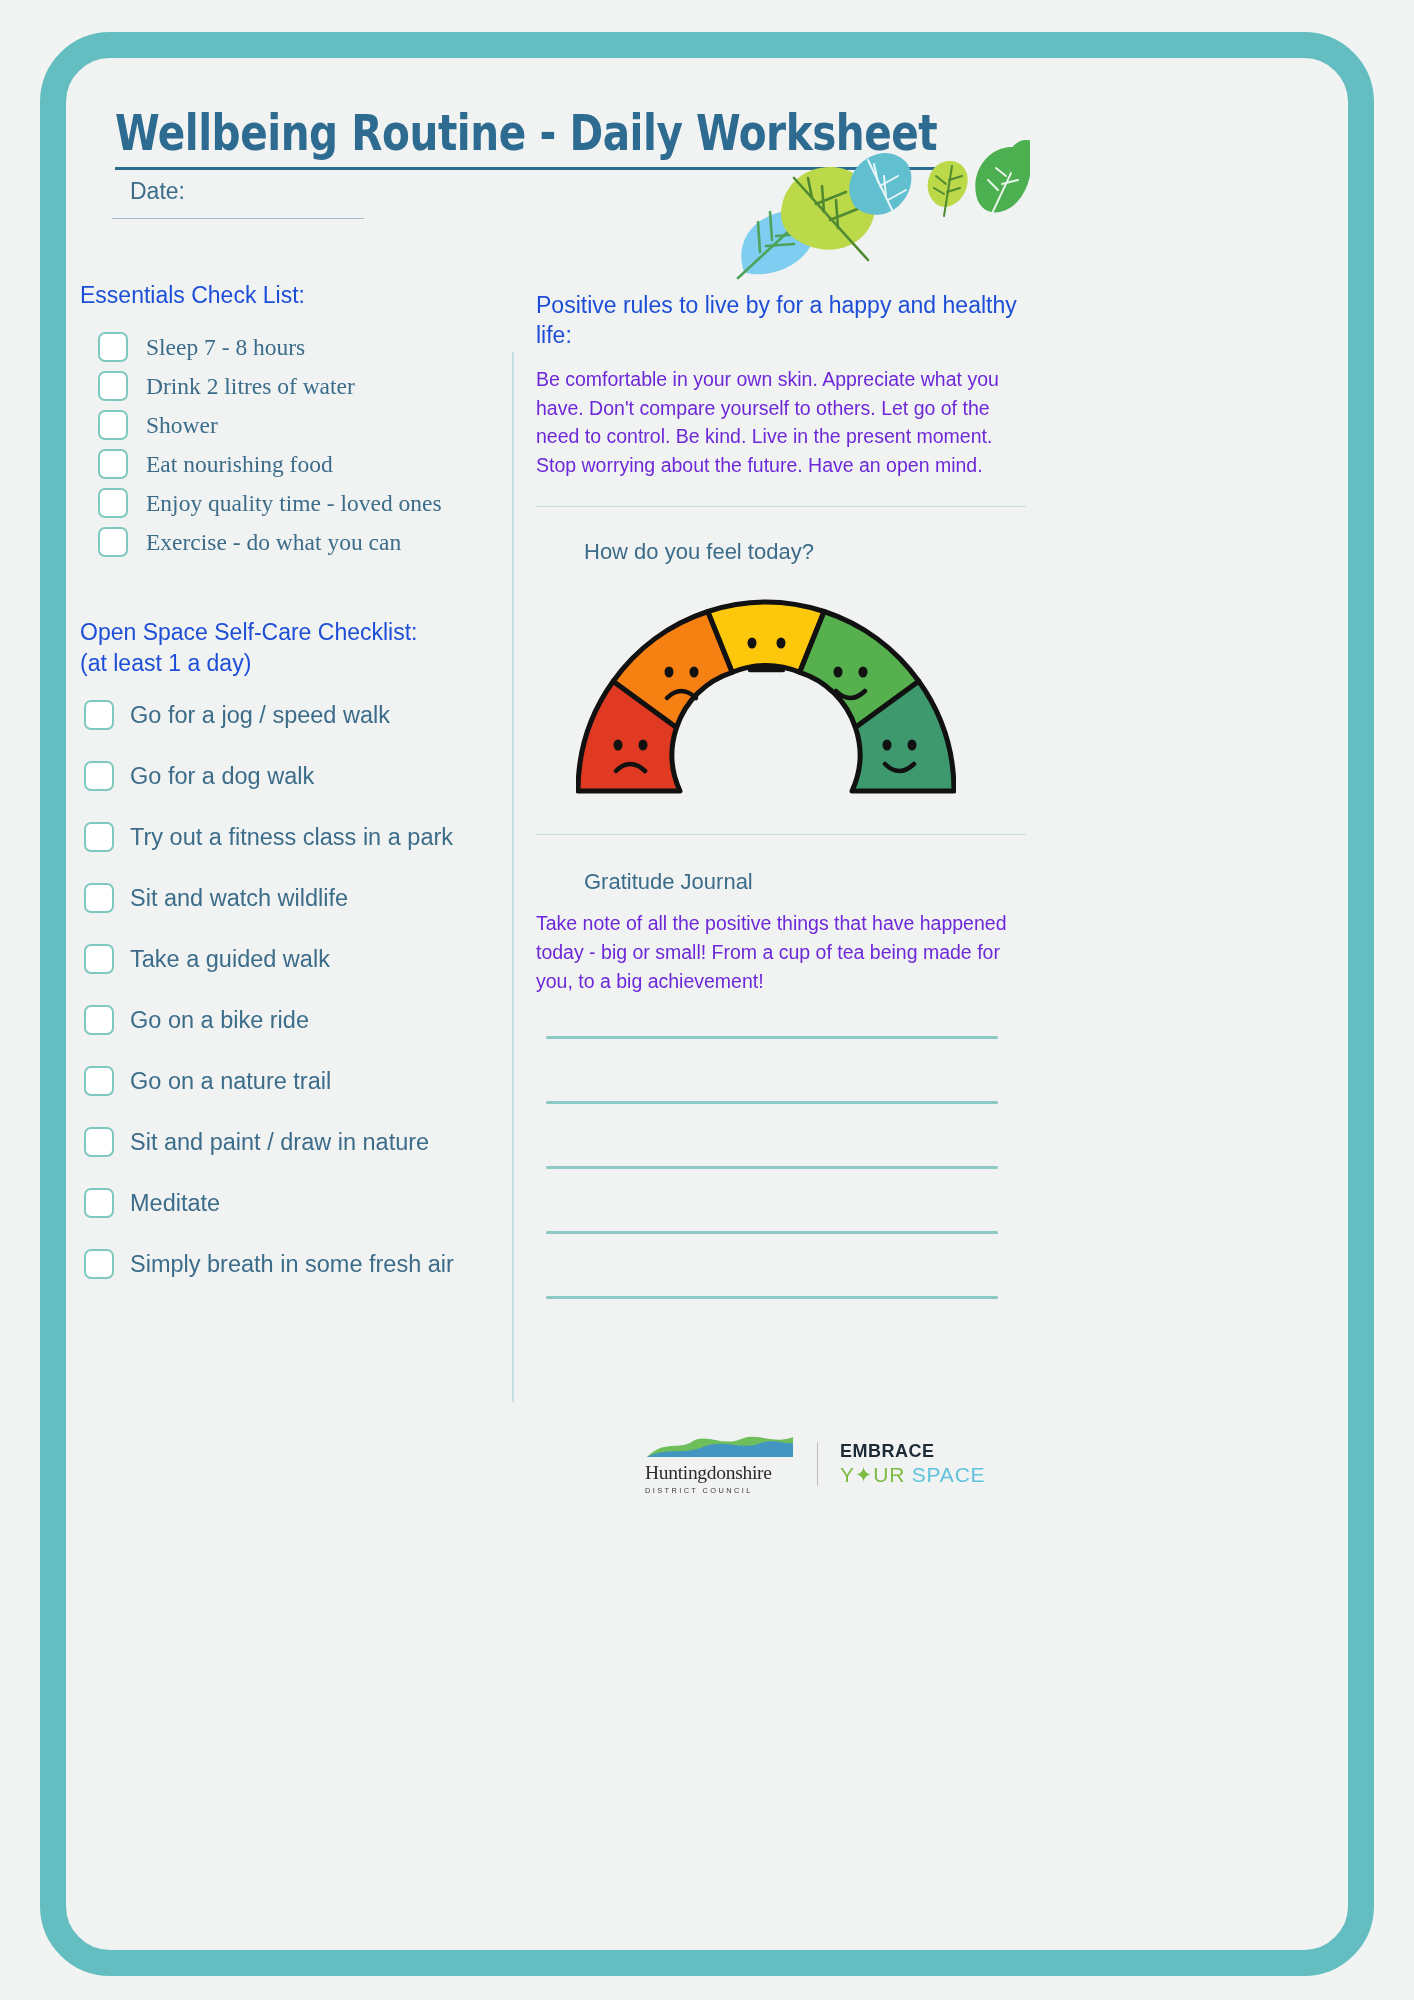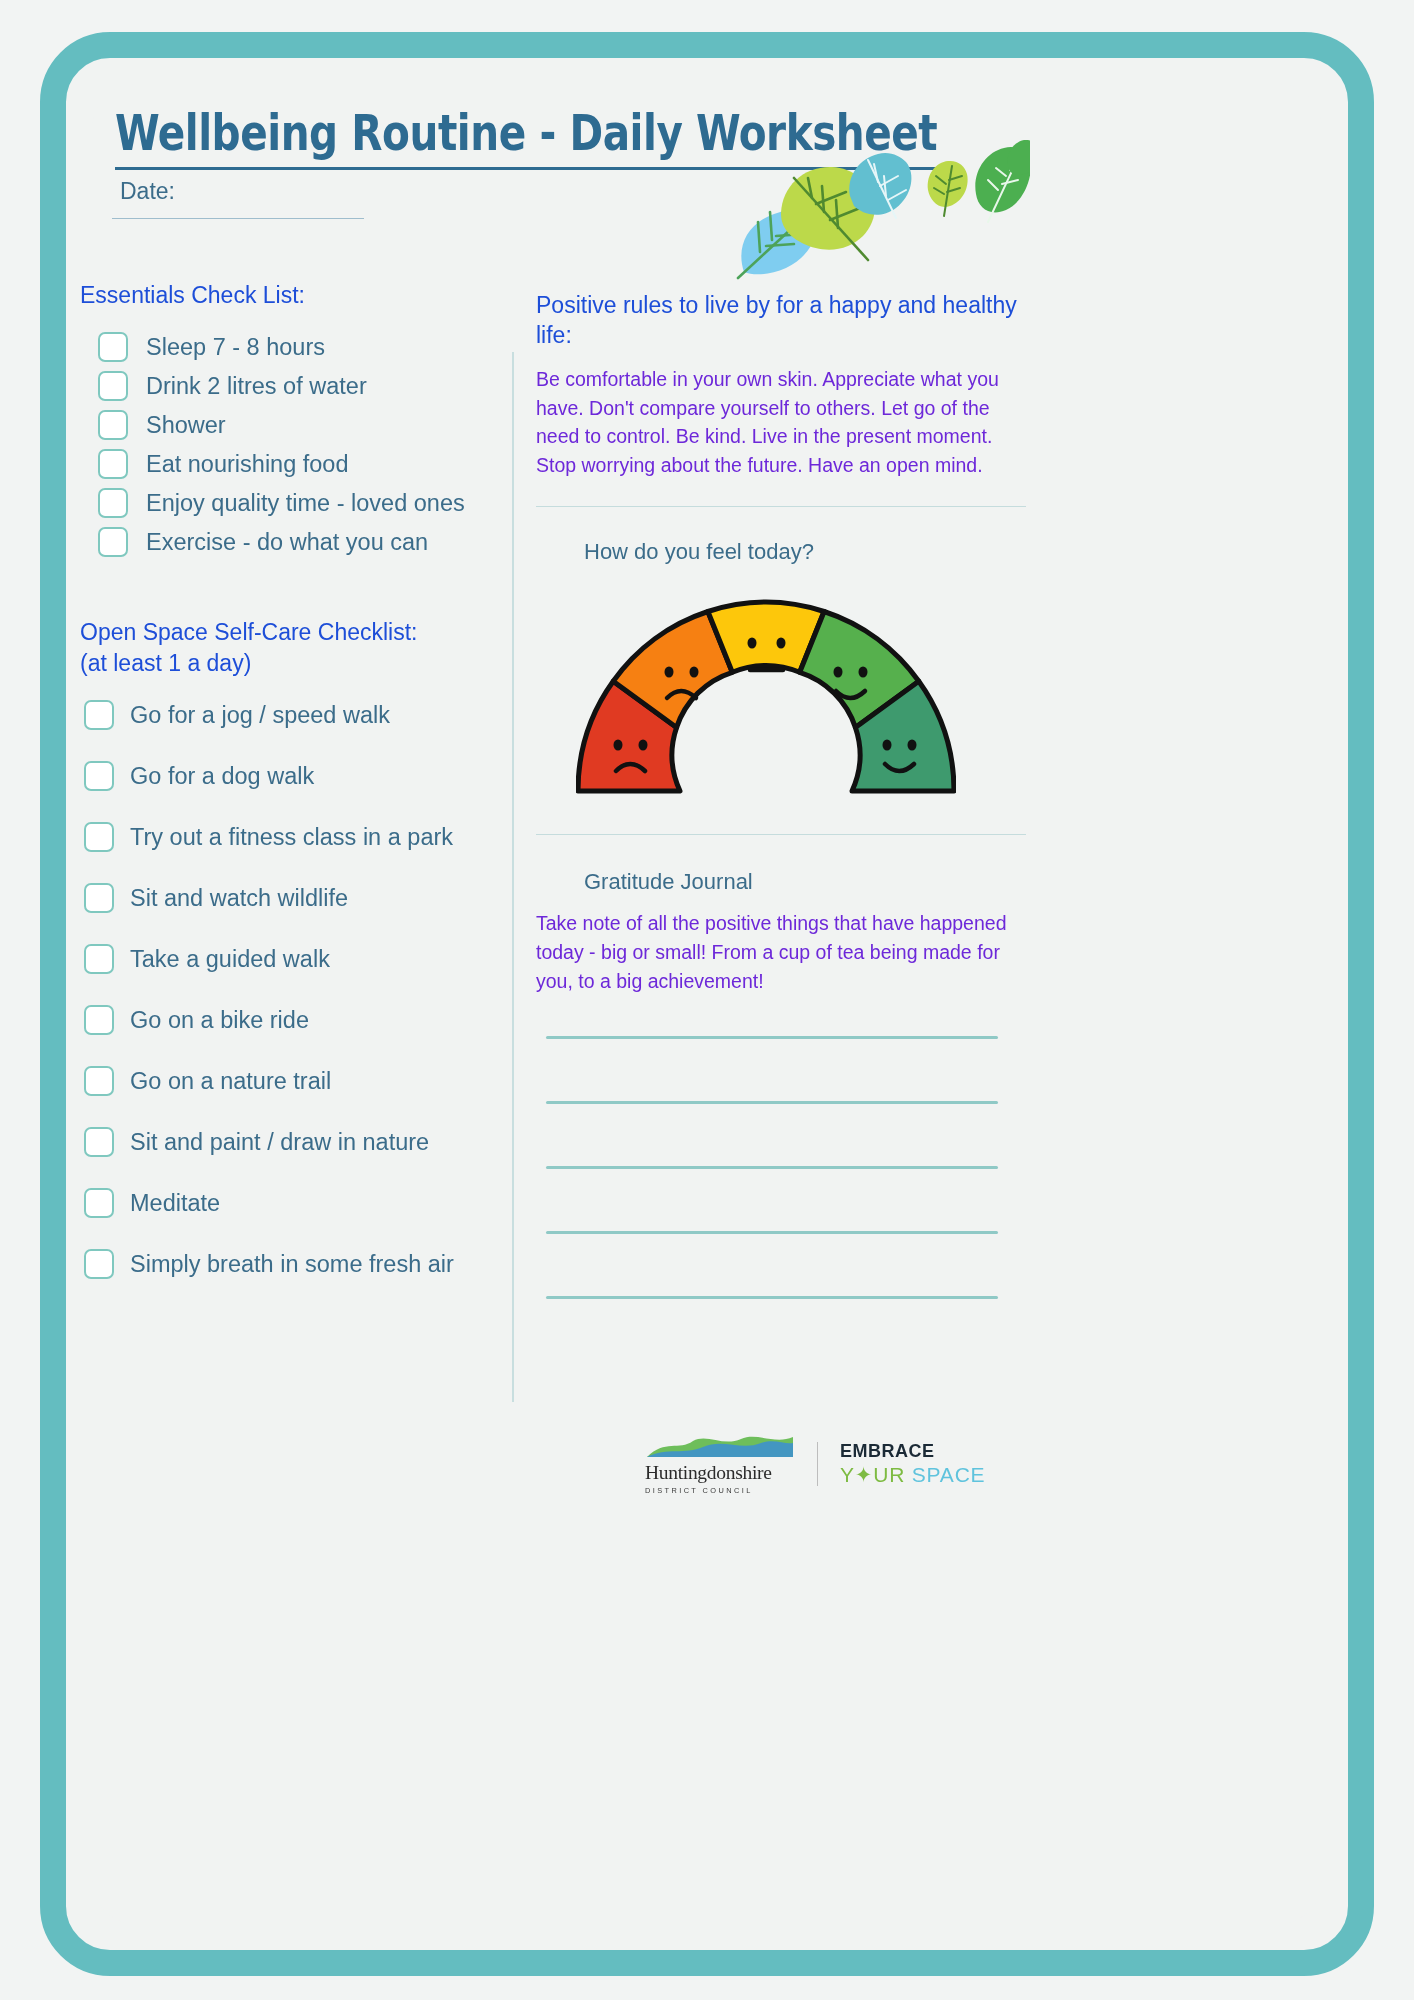--- a/index.html
+++ b/index.html
@@ -40,21 +40,21 @@
     letter-spacing: -0.5px;
     color: #2e6b91;
     transform: scaleX(0.92);
     transform-origin: left center;
     border-bottom: 3px solid #2e6b91;
     padding-bottom: 5px;
     white-space: nowrap;
   }
   .date-label {
     position: absolute;
-    left: 120px; top: 178px;
+    left: 130px; top: 178px;
     font-size: 23px;
     color: #3b6c8a;
   }
   .date-rule {
     position: absolute;
     left: 112px; top: 218px;
     width: 252px; height: 1px;
     background: #9fbdcd;
   }
 
@@ -98,21 +98,21 @@
     flex: 0 0 auto;
   }
   .check-label {
     font-size: 23px;
     color: #3b6c8a;
     margin-left: 18px;
     white-space: nowrap;
   }
 
   .essentials .check-row { margin-left: 18px; margin-bottom: 9px; }
-  .essentials .check-label { font-size: 23.5px; }
+  .essentials .check-label { font-size: 23.5px; font-family: Liberation Serif, serif; }
 
   .openspace-head { margin-top: 60px; }
   .openspace .check-row { margin-left: 4px; margin-bottom: 31px; }
   .openspace .check-label { font-size: 23.5px; margin-left: 16px; }
 
   
   .body-text {
     font-size: 19.5px;
     line-height: 1.48;
     color: #6d28d9;

